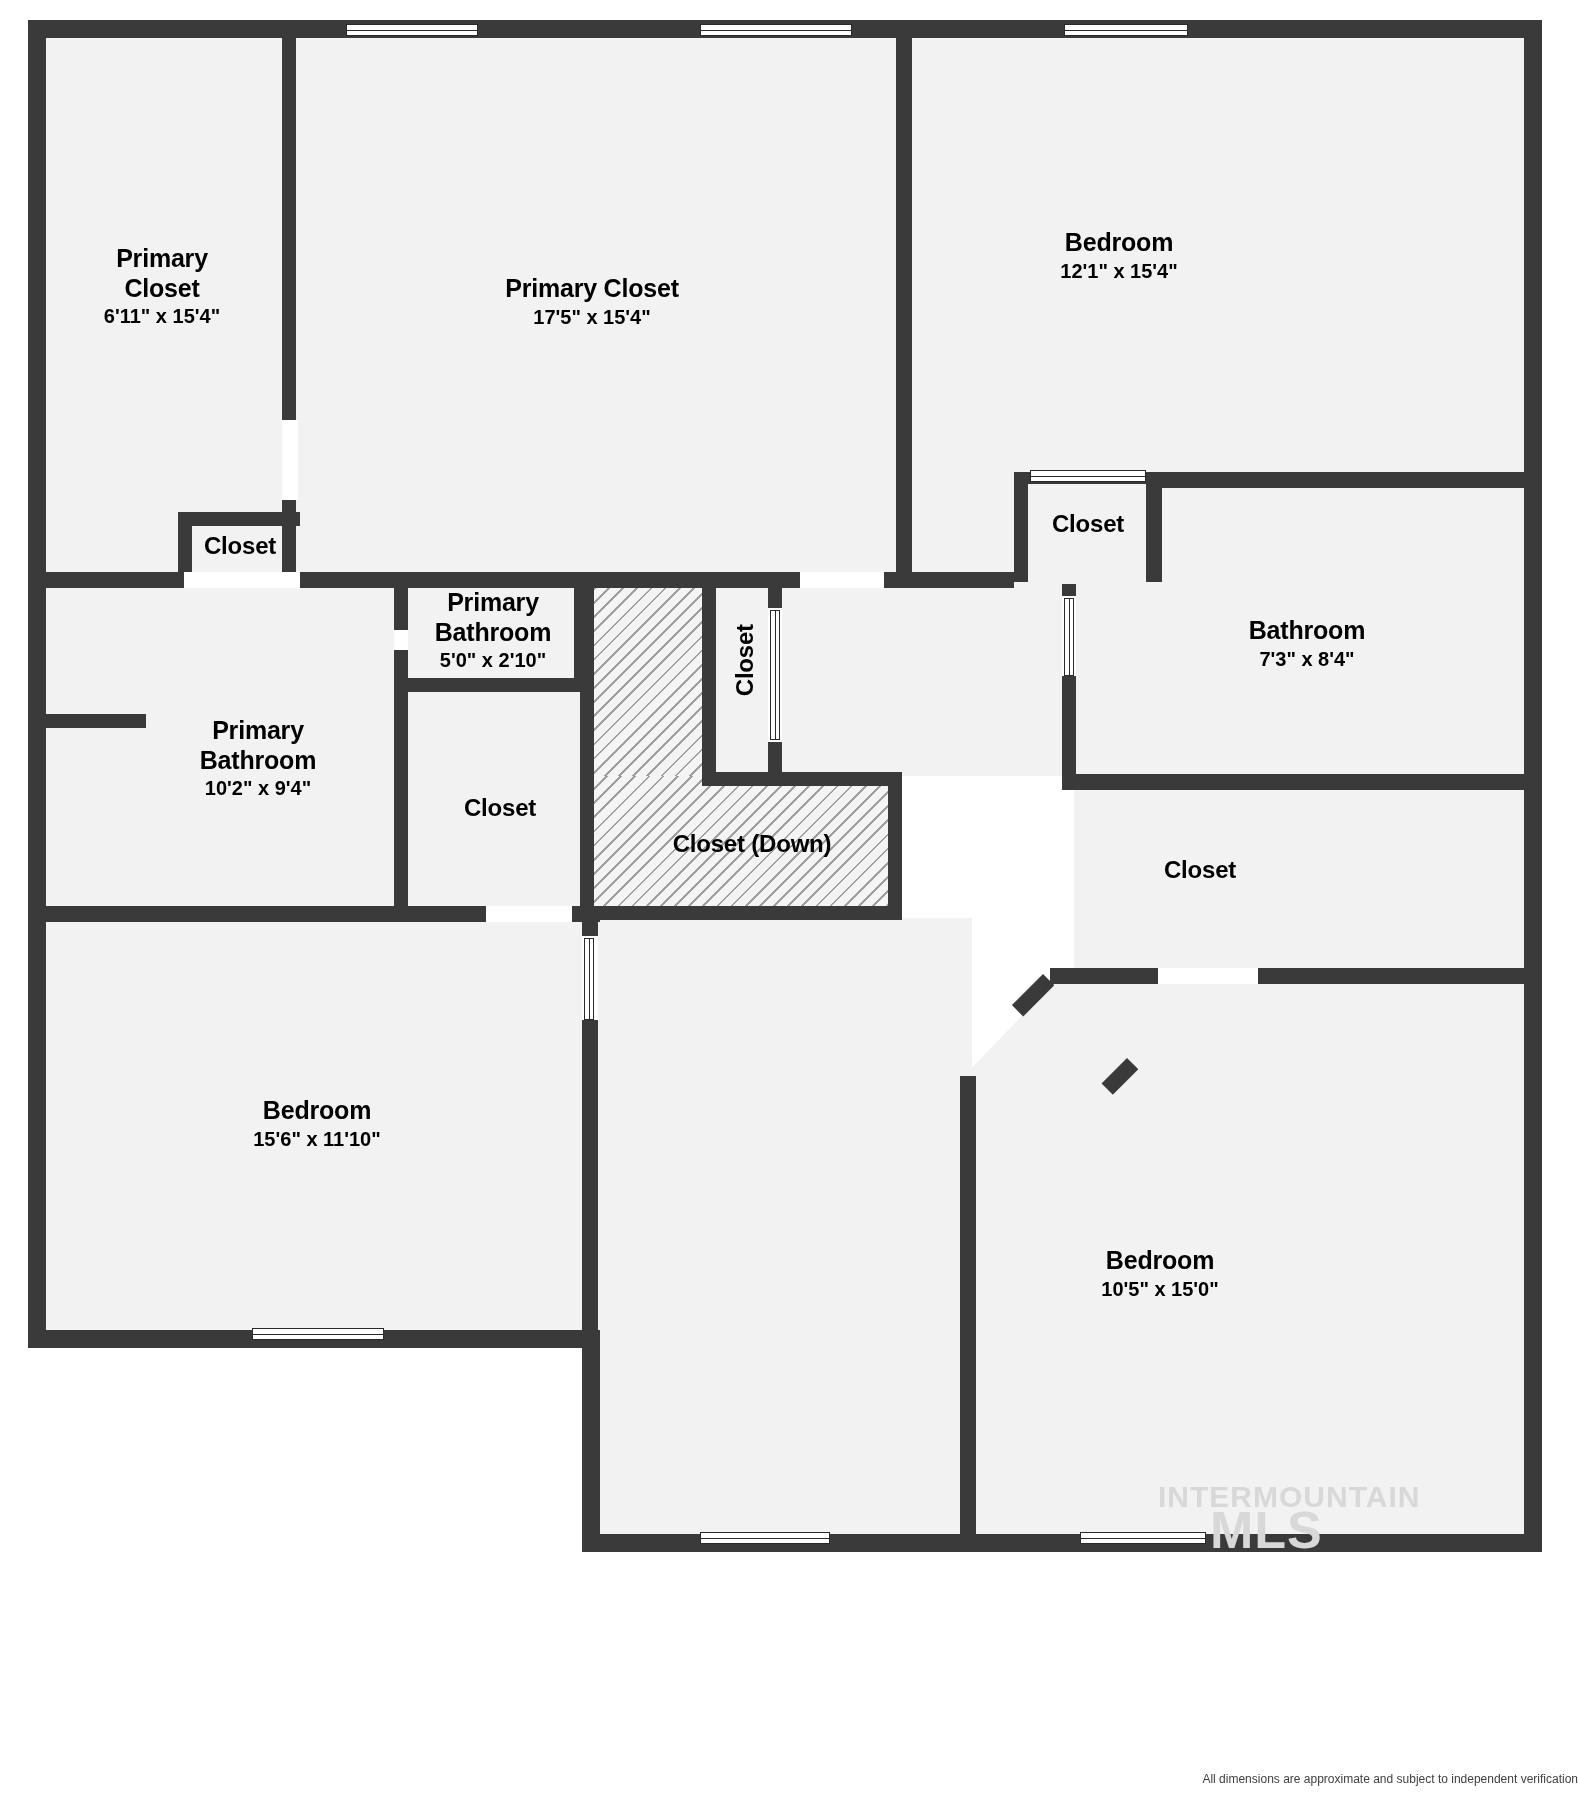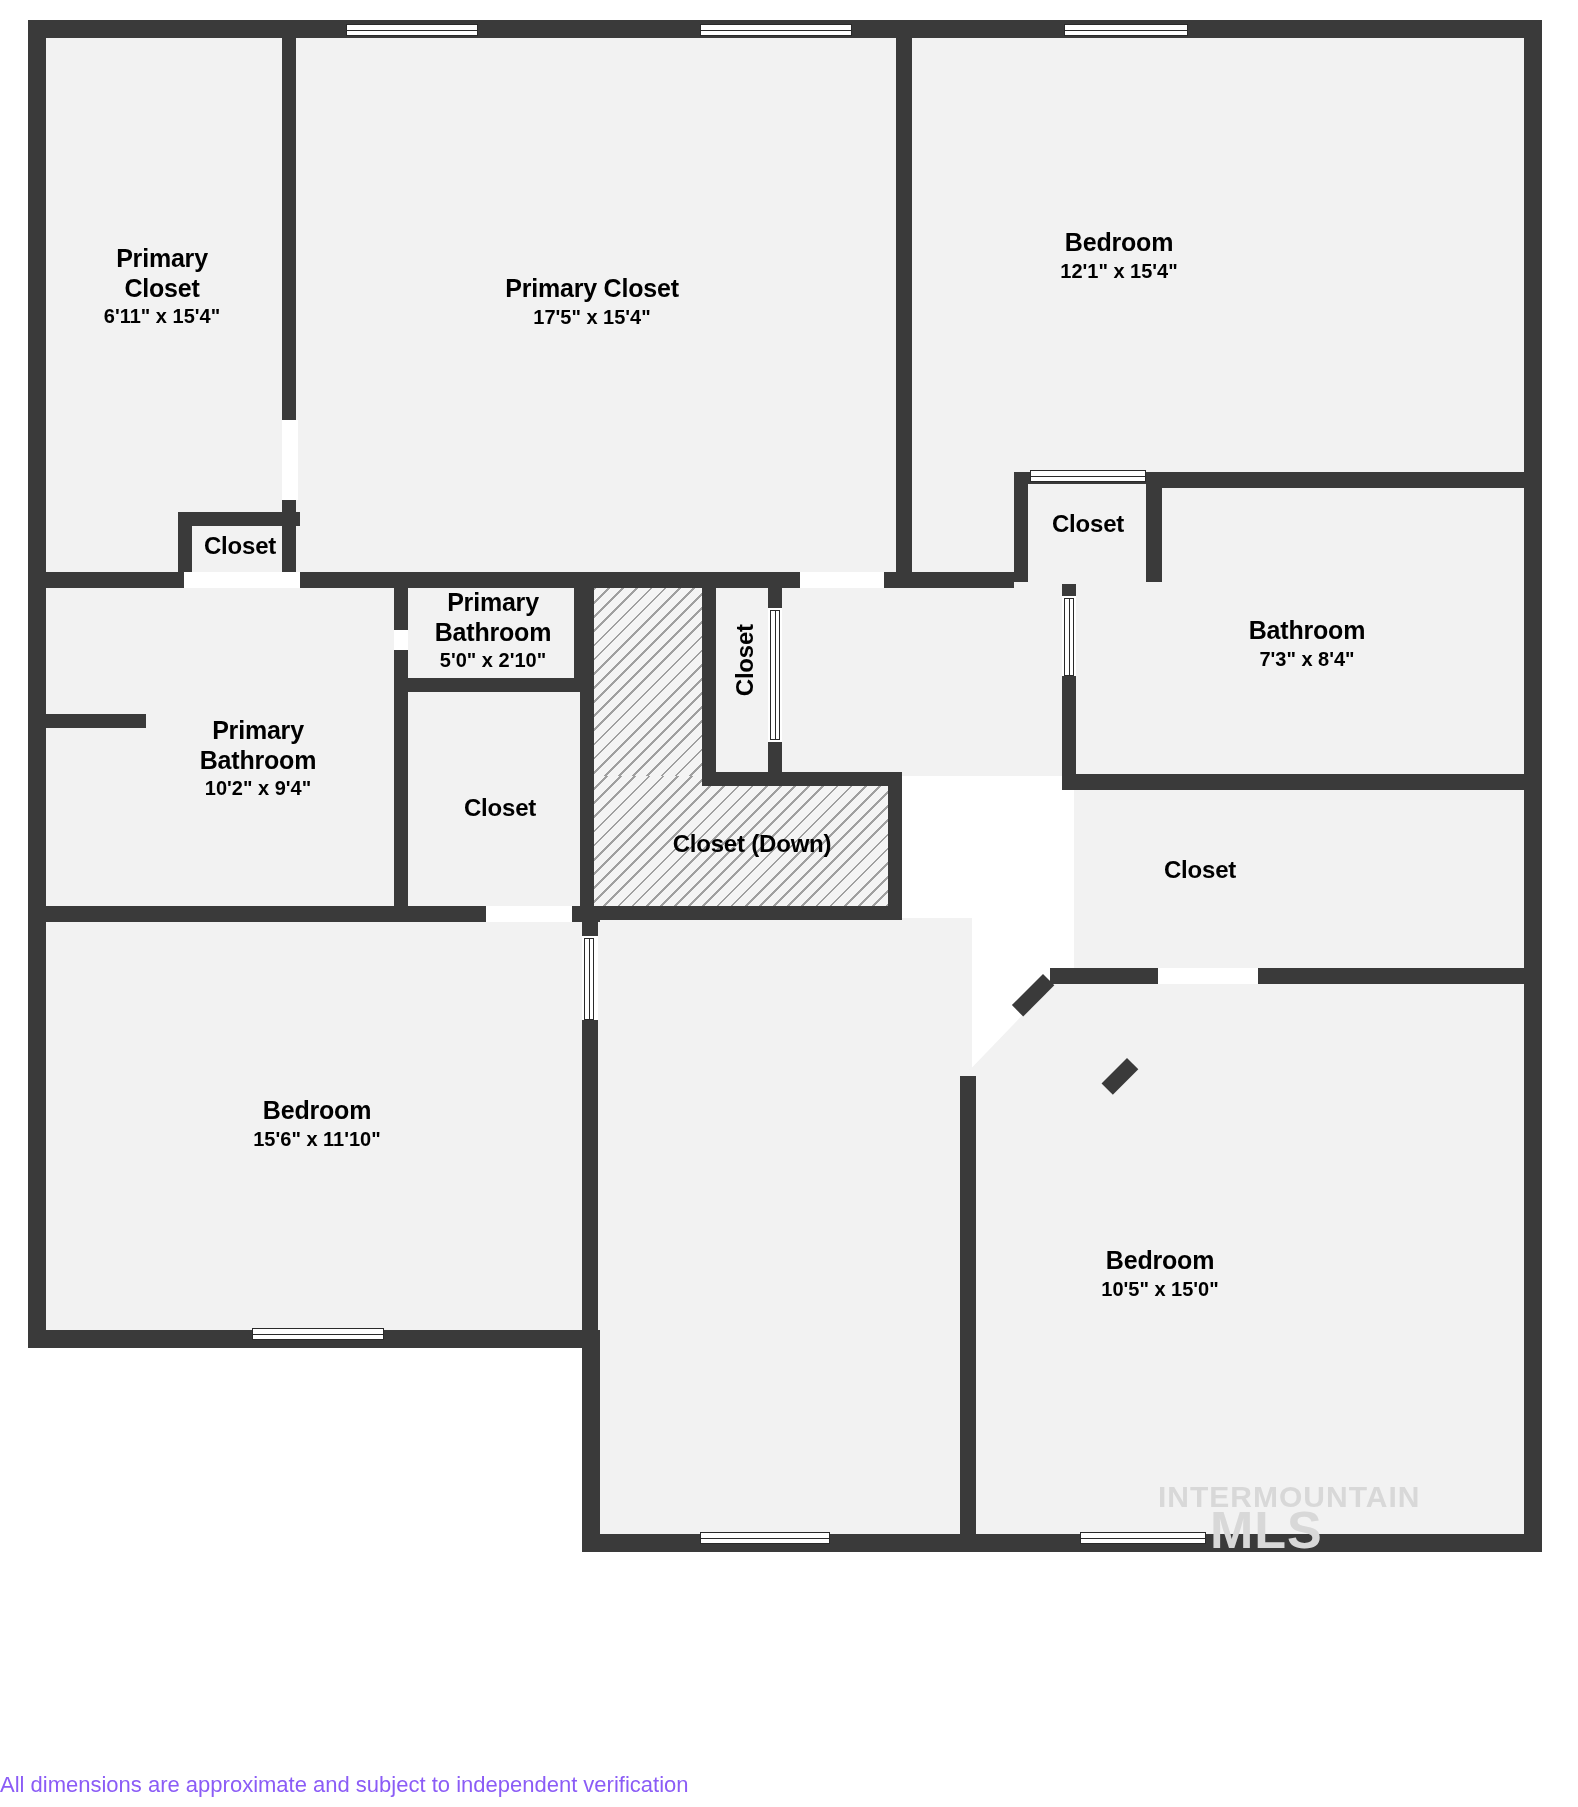--- a/index.html
+++ b/index.html
@@ -112,23 +112,23 @@
     pointer-events: none;
   }
   .wm-top { font-size: 30px; }
   .wm-bot { font-size: 52px; }
 
   
   .footer {
     position: absolute;
     left: 0;
     width: 1578px;
-    text-align: left;
-    font-size: 22px;
-    color: #8b5cf6;
+    text-align: right;
+    font-size: 12px;
+    color: #404040;
   }
 </style>
 </head>
 <body>
 
 <div id="plan-root">
 
   <div class="room" style="left:36px; top:28px; width:252px; height:548px;"></div>
   <div class="room" style="left:288px; top:28px; width:608px; height:552px;"></div>
   <div class="room" style="left:910px; top:28px; width:432px; height:552px;"></div>

